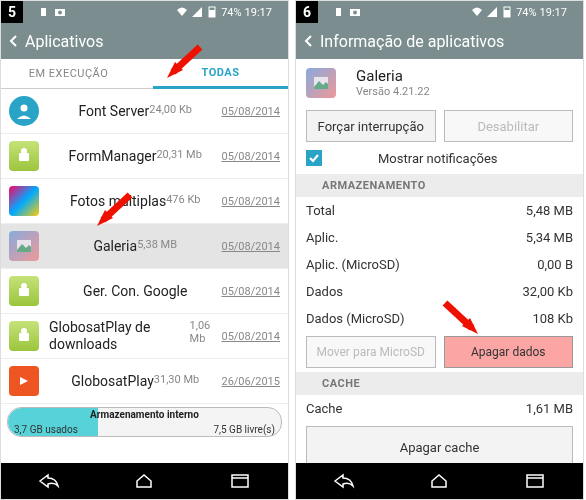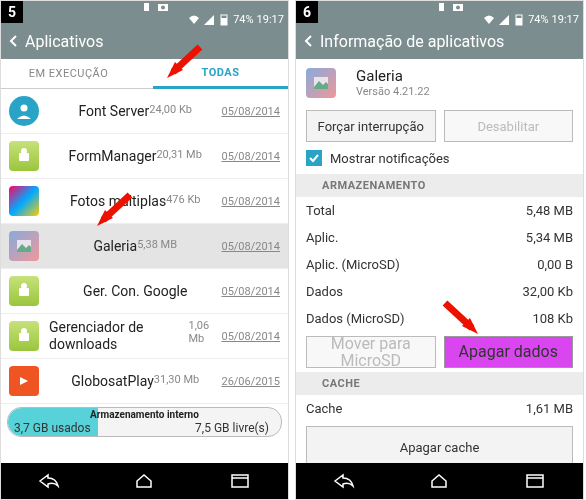--- a/index.html
+++ b/index.html
@@ -1,66 +1,66 @@
 <!DOCTYPE html>
 <html><head>
 <meta charset="utf-8">
 <style>
   * { box-sizing: border-box; margin: 0; padding: 0; font-family: "Roboto", Arial, sans-serif; }
   body { background: #fff; width: 586px; height: 500px; position: relative; }
   .phone { position: absolute; width: 289px; height: 500px; background: #fff; border: 1px solid #ddd; overflow: hidden; }
   .phone.left { left: 0; top: 0; }
   .phone.right { left: 295px; top: 0; }
   .step-badge { position: absolute; top: 0; left: 0; width: 22px; height: 22px; background: #000; color: #fff; font-size: 14px; font-weight: bold; display: flex; align-items: center; justify-content: center; z-index: 20; }
-  .status-bar { height: 22px; background: #7b8d8e; color: #fff; display: flex; align-items: center; font-size: 11px; padding: 0 4px; flex-direction: column; }
+  .status-bar { height: 22px; background: #7b8d8e; color: #fff; display: flex; align-items: center; font-size: 11px; padding: 0 16px; }
   .status-left { display: flex; gap: 3px; margin-left: 22px; }
   .status-right { margin-left: auto; display: flex; align-items: center; gap: 3px; }
   .sb-icon { width: 12px; height: 12px; display:inline-flex; align-items:center; justify-content:center; }
   .action-bar { height: 36px; background: #7b8d8e; color: #fff; display: flex; align-items: center; padding: 0 6px; font-size: 16px; }
   .back-chevron { width: 14px; height: 14px; margin-right: 4px; display:inline-flex; align-items:center; justify-content:center;}
   .tabs { height: 30px; display: flex; border-bottom: 1px solid #ccc; font-size: 11px; color: #888; position:relative;gap:17px;}
   .tab { flex: 1; display: flex; align-items: center; justify-content: center; letter-spacing: 0.5px;}
   .tab.active { color: #2aa4c6; font-weight: bold; border-bottom: 3px solid #2aa4c6; margin-bottom:-1px;}
   .list { }
   .row { display: flex; align-items: center; height: 45px; padding: 0 8px; border-bottom: 1px solid #eee; background:#fff;}
   .row.selected { background: #e4e4e4; }
   .app-icon { width: 30px; height: 30px; margin-right: 10px; border-radius: 4px; display:flex; align-items:center; justify-content:center; font-size:16px; color:#fff; flex-shrink:0;}
   .app-text { flex: 1; display: flex; flex-direction: row; justify-content:center; line-height:1.2;}
   .app-name { font-size: 14px; color: #222; }
   .app-size { font-size: 11px; color: #888; }
   .app-date { font-size: 11px; color: #888; margin-left:auto; align-self:center;text-decoration:underline;}
   .storage-bar { position: relative; height: 30px; margin: 3px 6px 4px 6px; border: 1px solid #bbb; border-radius: 14px; overflow:hidden; background:#f4f4f4;}
   .storage-title { position:absolute; top:0; left:0; right:0; text-align:center; font-size:10px; font-weight:bold; color:#222; padding-top:1px;}
   .storage-fill { position:absolute; left:0; top:0; bottom:0; width:33%; background:#57d2d9; border-radius: 14px 0 0 14px;}
-  .storage-labels { position:absolute; bottom:1px; left:6px; right:12px; display:flex; justify-content:space-between; font-size:12px; color:#333;}
+  .storage-labels { position:absolute; bottom:1px; left:6px; right:6px; display:flex; justify-content:space-between; font-size:10px; color:#333;}
   .nav-bar { position:absolute; bottom:0; left:0; right:0; height:36px; background:#000; display:flex; align-items:center; justify-content:space-around;}
   .nav-btn { width:40px; height:24px; display:flex; align-items:center; justify-content:center;}
   
   .appinfo-header { display:flex; align-items:center; padding:8px 10px;}
   .appinfo-text { margin-left:10px; line-height:1.2;}
   .appinfo-name { font-size:15px; color:#222;}
   .appinfo-ver { font-size:11px; color:#888;}
   .btn-row { display:flex; gap:8px; padding: 4px 10px;}
   .btn { flex:1; height:32px; border:1px solid #bbb; background:#f3f3f3; font-size:13px; color:#333; display:flex; align-items:center; justify-content:center; text-align:center;}
   .btn.disabled { color:#bbb; background:#f8f8f8;}
-  .btn.pressed { background:#d946ef; border-color:#999;}
-  .checkbox-row { display:flex; align-items:center; padding:4px 10px 8px 10px; font-size:13px; color:#333;}
+  .btn.pressed { background:#fca5a5; border-color:#999;}
+  .checkbox-row { display:flex; align-items:center; padding:4px 10px 8px 10px; font-size:13px; color:#333;gap:48px;}
   .chk { width:16px; height:16px; background:#2aa4c6; margin-right:8px; display:flex; align-items:center; justify-content:center;}
   .section { background:#ececec; color:#777; font-size:11px; font-weight:bold; padding:5px 26px; letter-spacing:0.5px;}
   .kv { display:flex; justify-content:space-between; padding:6px 10px; font-size:13px; color:#333;}
   .arrow { position:absolute; z-index:30;}
   .arrow svg { display:block;}
   .ic-android { background:linear-gradient(#c6e27a,#9bc53d); }
   .ic-photos { background:linear-gradient(135deg,#f06,#0af,#fc0);}
   .ic-gallery { background:linear-gradient(135deg,#8ad,#e99);}
   .ic-globo { background:#e52; }
   .ic-user { background:#2aa4c6; border-radius:50%;}
   .content-area-left { position:absolute; top:88px; bottom:36px; left:0; right:0; overflow:hidden;}
   .content-area-right { position:absolute; top:58px; bottom:36px; left:0; right:0; overflow:hidden;}
-  .btn-row.two .btn { line-height:1.1; font-size:16px;}
+  .btn-row.two .btn { line-height:1.1; font-size:12px;}
   .btn-full { margin:4px 10px; height:43px; border:1px solid #bbb; background:#f3f3f3; font-size:13px; color:#333; display:flex; align-items:center; justify-content:center;}
 </style>
 </head>
 <body>
 
 <div class="phone left">
   <div class="step-badge">5</div>
   <div class="status-bar">
     <div class="status-left">
       <span class="sb-icon">
@@ -171,21 +171,21 @@
         <span class="app-date">05/08/2014</span>
       </div>
       <div class="row">
         <div class="app-icon ic-android">
             <svg width="18" height="18" viewBox="0 0 18 18">
               <rect x="4" y="6" width="10" height="8" rx="1" fill="#fff"></rect>
               <circle cx="9" cy="4" r="3" fill="#fff"></circle>
             </svg>
           </div>
         <div class="app-text">
-            <span class="app-name">Gerenciador de downloads</span>
+            <span class="app-name">GlobosatPlay de downloads</span>
             <span class="app-size">1,06 Mb</span>
           </div>
         <span class="app-date">05/08/2014</span>
       </div>
       <div class="row">
         <div class="app-icon ic-globo">
             <svg width="12" height="12" viewBox="0 0 12 12">
               <path d="M2 2 L10 6 L2 10 Z" fill="#fff"></path>
             </svg>
           </div>

